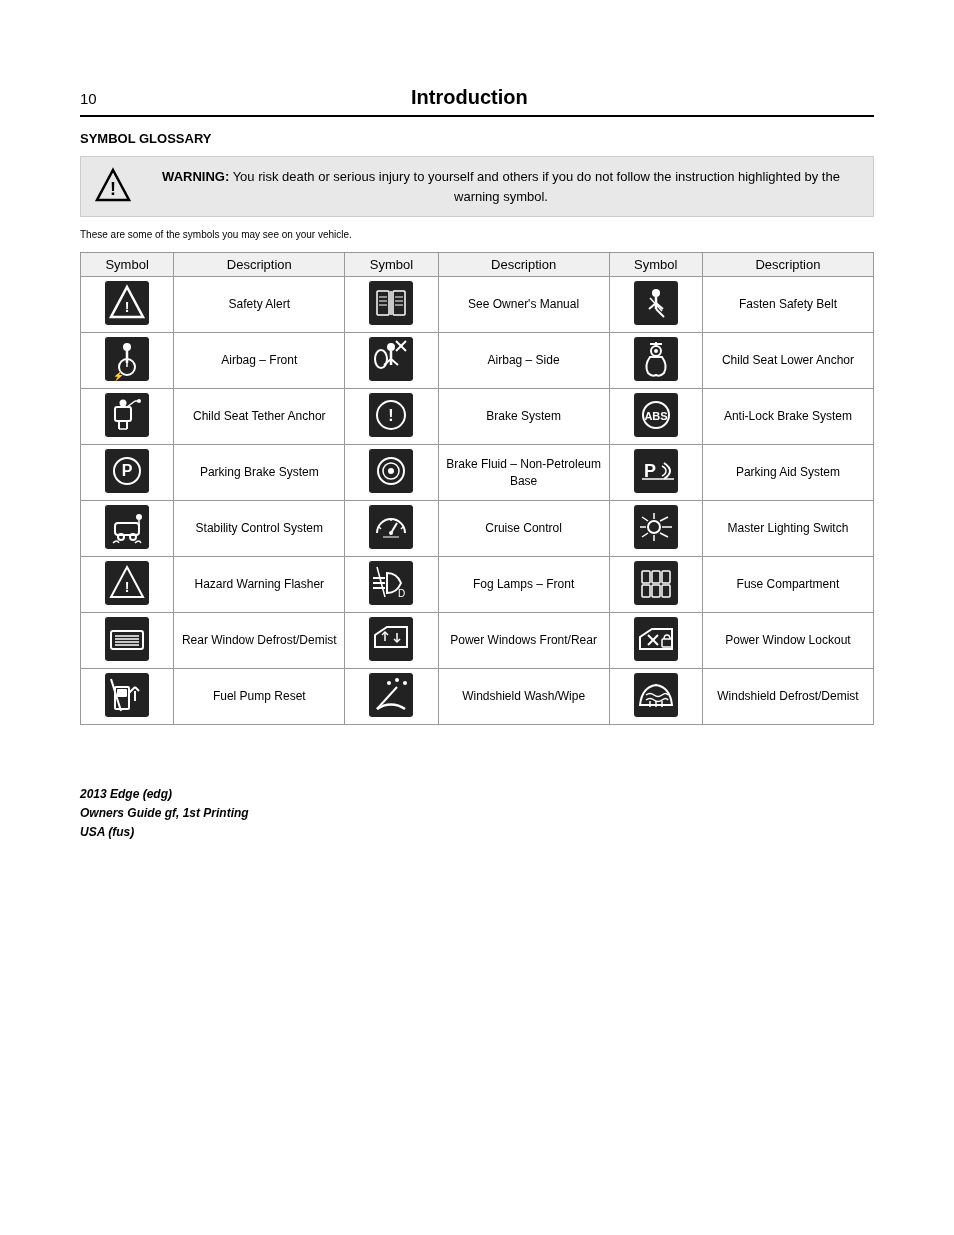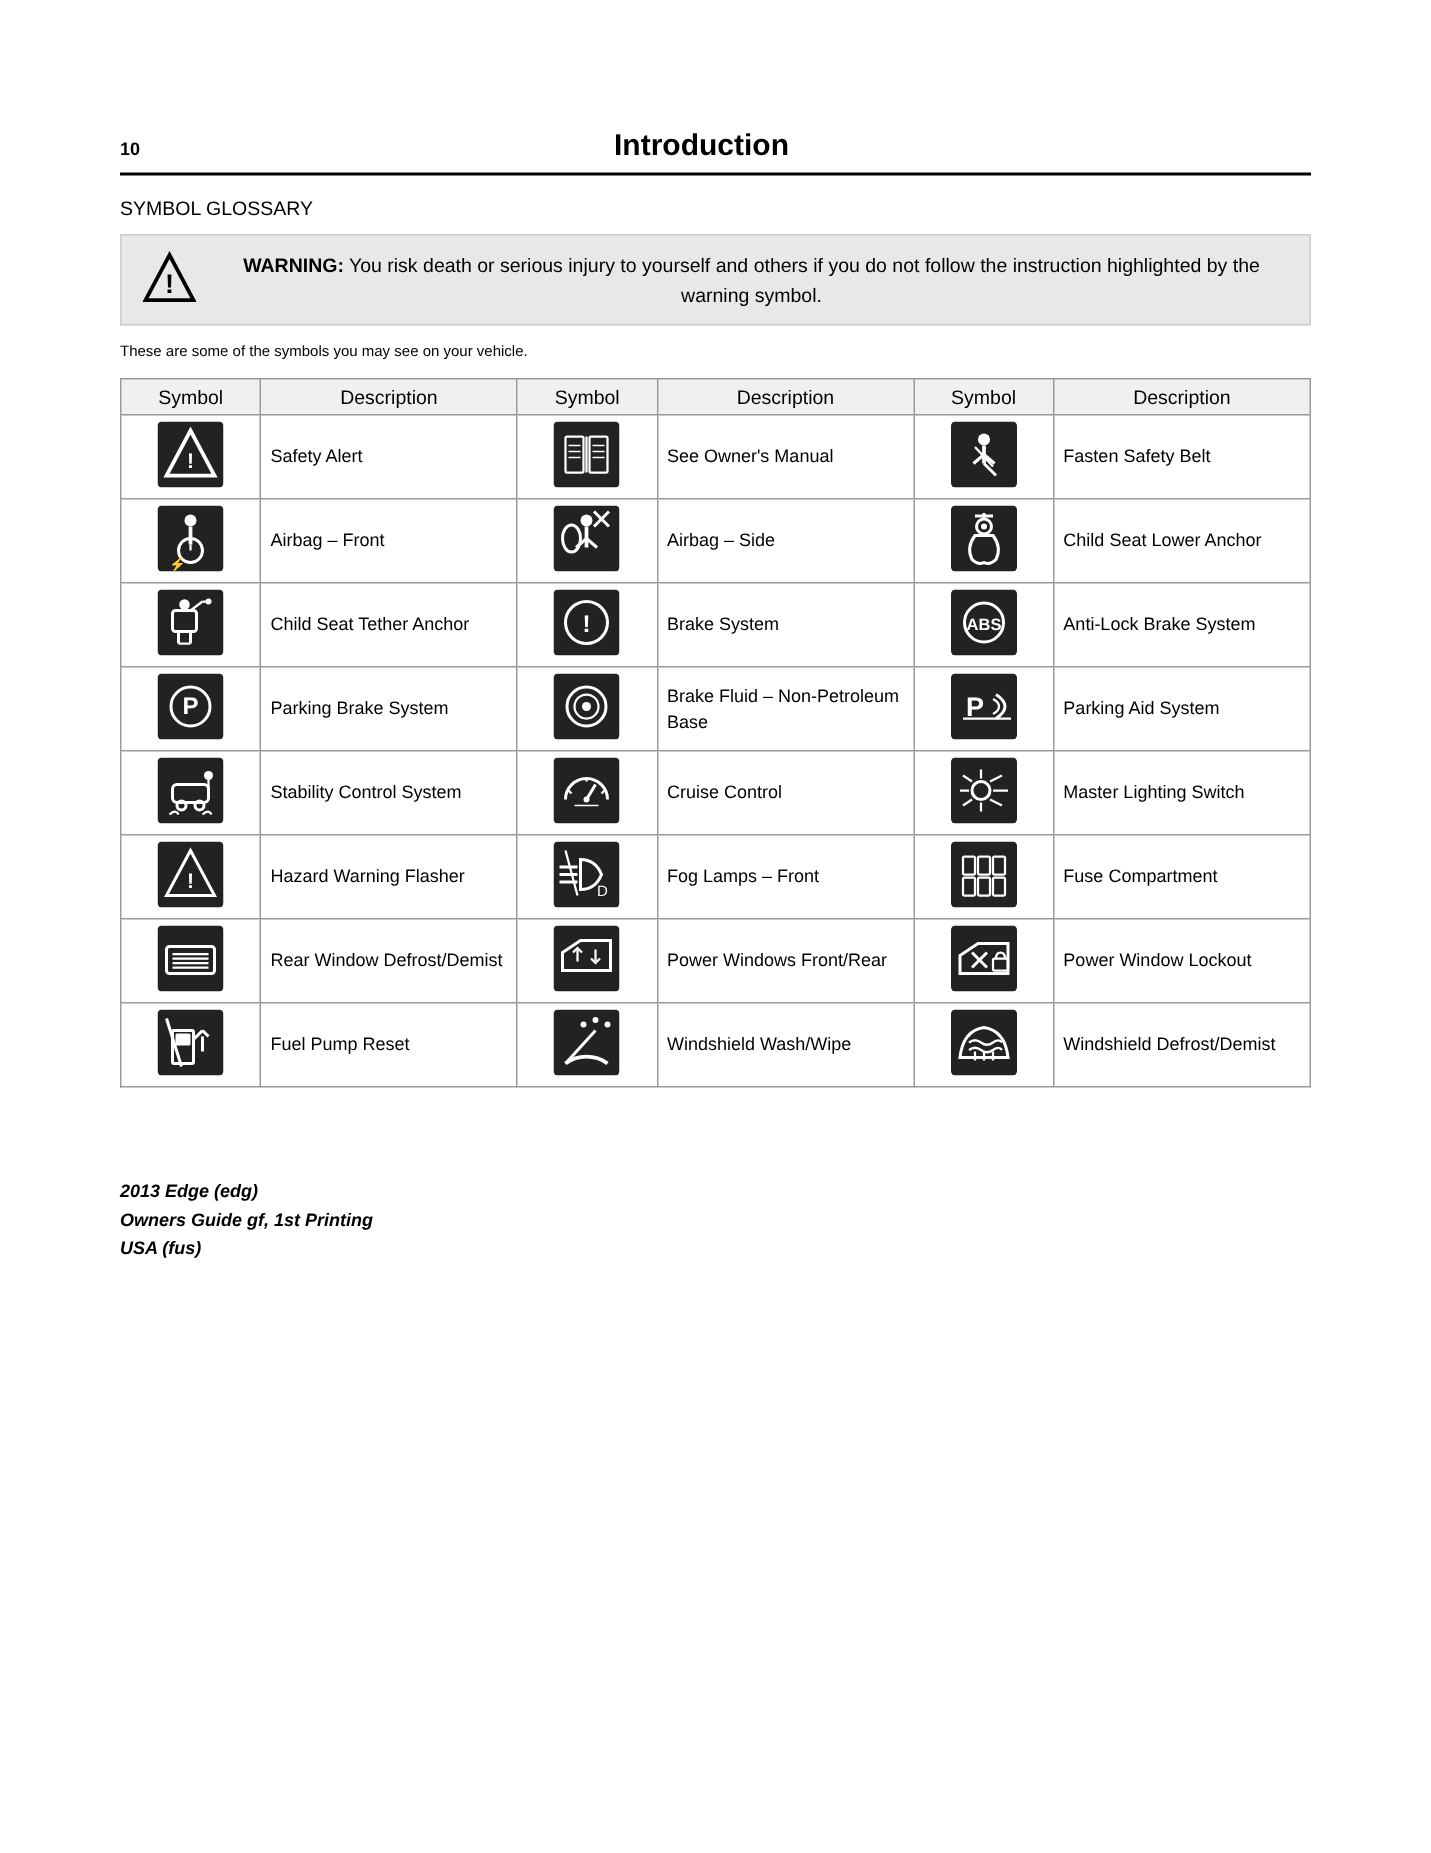--- a/index.html
+++ b/index.html
@@ -15,37 +15,37 @@
 
     .page-header {
       display: flex;
       align-items: baseline;
       border-bottom: 2px solid #000;
       padding-bottom: 6px;
       margin-bottom: 14px;
     }
 
     .page-number {
-      font-size: 12px;
-      font-weight: bold;
+      font-size: 15px;
+      font-weight: normal;
       margin-right: 28px;
     }
 
     .page-title {
       font-size: 20px;
       font-weight: bold;
       flex: 1;
       text-align: center;
       margin-right: 60px;
       margin-top: 46px;
     }
 
     .section-heading {
       font-size: 13px;
-      font-weight: normal;
+      font-weight: bold;
       margin-bottom: 10px;
     }
 
     .warning-box {
       background: #e8e8e8;
       border: 1px solid #ccc;
       padding: 10px 14px;
       display: flex;
       align-items: flex-start;
       gap: 12px;
@@ -95,20 +95,21 @@
     .symbol-cell {
       width: 60px;
       text-align: center;
       padding: 4px;
     }
 
     .desc-cell {
       width: 110px;
       font-size: 12px;
       line-height: 1.4;
+      text-align: center;
     }
 
     .footer {
       margin-top: 60px;
       font-style: italic;
       font-size: 12px;
       line-height: 1.6;
     }
 
     .footer strong {

